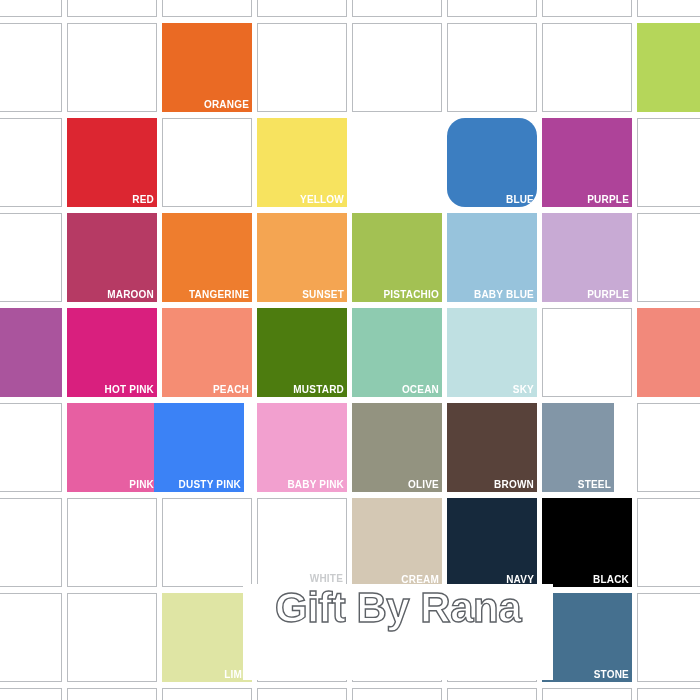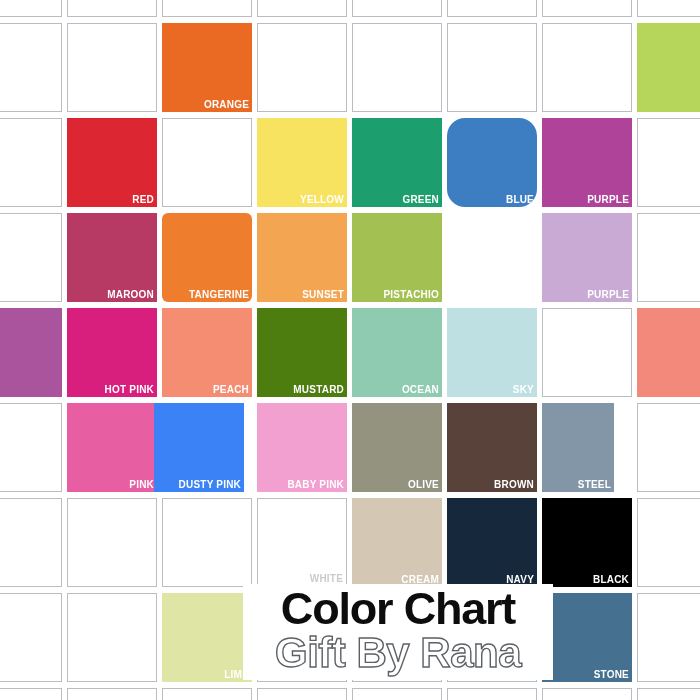--- a/index.html
+++ b/index.html
@@ -107,42 +107,42 @@
       <div class="swatch empty" style="left: 542px; top: 23px; width: 90px; height: 89px;"></div>
       <div class="swatch" style="left: 637px; top: 23px; width: 90px; height: 89px; background: rgb(181, 214, 90);"></div>
       <div class="swatch empty" style="left: -28px; top: 118px; width: 90px; height: 89px;"></div>
       <div class="swatch" style="left: 67px; top: 118px; width: 90px; height: 89px; background: rgb(220, 38, 49);">
         <span class="swatch-label">RED</span>
       </div>
       <div class="swatch empty" style="left: 162px; top: 118px; width: 90px; height: 89px;"></div>
       <div class="swatch" style="left: 257px; top: 118px; width: 90px; height: 89px; background: rgb(247, 227, 95);">
         <span class="swatch-label">YELLOW</span>
       </div>
-      <div class="swatch" style="left: 352px; top: 118px; width: 90px; height: 89px; background: rgb(28, 158, 110);">
-        <span class="swatch-label">GREEN</span>
-      </div>
       <div class="swatch" style="left: 447px; top: 118px; width: 90px; height: 89px; background: rgb(60, 126, 193); border-radius: 18px;">
         <span class="swatch-label">BLUE</span>
       </div>
       <div class="swatch" style="left: 542px; top: 118px; width: 90px; height: 89px; background: rgb(174, 67, 153);">
         <span class="swatch-label">PURPLE</span>
       </div>
       <div class="swatch empty" style="left: 637px; top: 118px; width: 90px; height: 89px;"></div>
       <div class="swatch empty" style="left: -28px; top: 213px; width: 90px; height: 89px;"></div>
       <div class="swatch" style="left: 67px; top: 213px; width: 90px; height: 89px; background: rgb(182, 58, 100);">
         <span class="swatch-label">MAROON</span>
       </div>
-      <div class="swatch" style="left: 162px; top: 213px; width: 90px; height: 89px; background: rgb(238, 125, 46); border-radius: 6px;">
+      <div class="swatch" style="left: 162px; top: 213px; width: 90px; height: 89px; background: rgb(238, 125, 46);">
         <span class="swatch-label">TANGERINE</span>
       </div>
       <div class="swatch" style="left: 257px; top: 213px; width: 90px; height: 89px; background: rgb(244, 165, 82);">
         <span class="swatch-label">SUNSET</span>
       </div>
       <div class="swatch" style="left: 352px; top: 213px; width: 90px; height: 89px; background: rgb(163, 193, 83);">
         <span class="swatch-label">PISTACHIO</span>
+      </div>
+      <div class="swatch" style="left: 447px; top: 213px; width: 90px; height: 89px; background: rgb(151, 195, 220);">
+        <span class="swatch-label">BABY BLUE</span>
       </div>
       <div class="swatch" style="left: 542px; top: 213px; width: 90px; height: 89px; background: rgb(200, 170, 212);">
         <span class="swatch-label">PURPLE</span>
       </div>
       <div class="swatch empty" style="left: 637px; top: 213px; width: 90px; height: 89px;"></div>
       <div class="swatch" style="left: -28px; top: 308px; width: 90px; height: 89px; background: rgb(170, 84, 157);"></div>
       <div class="swatch" style="left: 67px; top: 308px; width: 90px; height: 89px; background: rgb(217, 31, 126);">
         <span class="swatch-label">HOT PINK</span>
       </div>
       <div class="swatch" style="left: 162px; top: 308px; width: 90px; height: 89px; background: rgb(245, 141, 115);">
@@ -213,17 +213,16 @@
       <div class="swatch empty" style="left: 257px; top: 688px; width: 90px; height: 89px;"></div>
       <div class="swatch empty" style="left: 352px; top: 688px; width: 90px; height: 89px;"></div>
       <div class="swatch empty" style="left: 447px; top: 688px; width: 90px; height: 89px;"></div>
       <div class="swatch empty" style="left: 542px; top: 688px; width: 90px; height: 89px;"></div>
       <div class="swatch empty" style="left: 637px; top: 688px; width: 90px; height: 89px;"></div>
     </div>
 
   <div id="title-plate"></div>
 
   <div id="title-block">
-    <div id="title-main" style="color: rgb(13, 13, 13);">Color Chart</div>
     <div id="title-sub" style="-webkit-text-stroke: 1.4px rgb(93, 97, 102);">Gift By Rana</div>
   </div>
 
 </div>
 
 </body></html>

